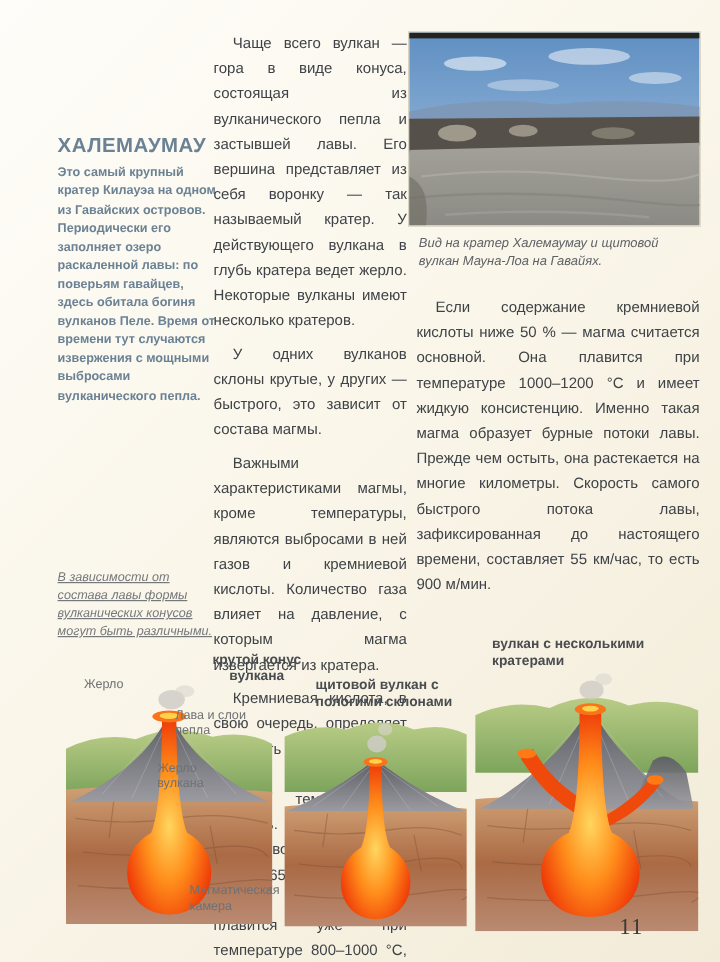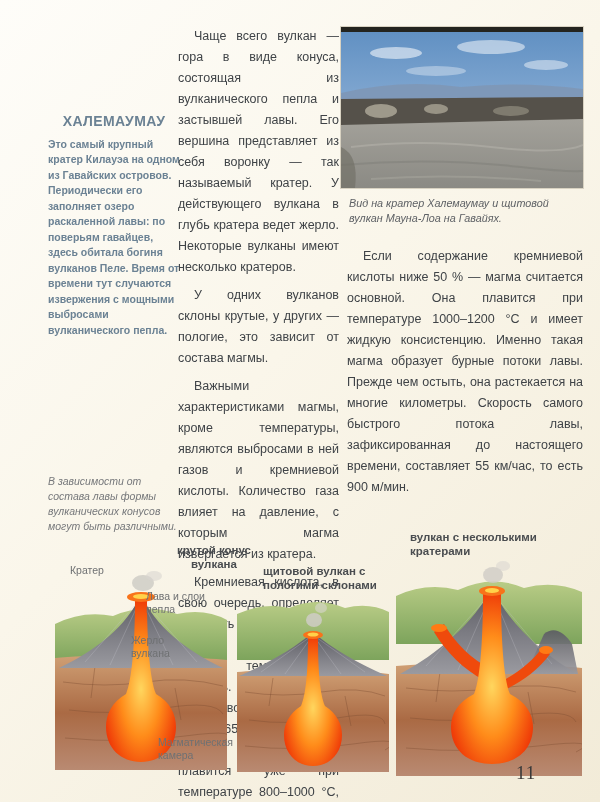--- a/index.html
+++ b/index.html
@@ -11,27 +11,27 @@
     color:#3f4347;
     overflow:hidden;
   }
 
   
   .sidebar {
     position:absolute; left:48px; top:114px; width:132px;
     color:#6b8294; font-weight:bold;
     font-size:10.5px; line-height:15.5px;
   }
-  .sidebar-heading { margin:0 0 7px 0; font-size:14px; letter-spacing:.4px;text-align:center; }
+  .sidebar-heading { margin:0 0 7px 0; font-size:17px; letter-spacing:.4px; }
   .sidebar-body { margin:0; }
 
   .fig-note {
     position:absolute; left:48px; top:474px; width:130px;
     color:#76787b; font-style:italic;
-    font-size:10.5px; line-height:15px;
+    font-size:10.5px; line-height:15px;text-decoration:underline;
   }
 
   
   .col-mid { position:absolute; left:178px; top:26px; width:161px; }
   .col-right-text { position:absolute; left:347px; top:246px; width:236px; }
   p.body {
     margin:0 0 7px 0;
     font-size:12.5px; line-height:21px;
     text-align:justify; text-indent:16px;
     hyphens:none;
@@ -84,21 +84,21 @@
 
   <div class="sidebar">
     <div class="sidebar-heading">ХАЛЕМАУМАУ</div>
     <p class="sidebar-body">Это самый крупный кратер Килауэа на одном из Гавайских островов. Периодически его заполняет озеро раскаленной лавы: по поверьям гавайцев, здесь обитала богиня вулканов Пеле. Время от времени тут случаются извержения с мощными выбросами вулканического пепла.</p>
   </div>
 
   <div class="fig-note">В зависимости от состава лавы формы вулканических конусов могут быть различными.</div>
 
   <div class="col-mid">
     <p class="body">Чаще всего вулкан — гора в виде конуса, состоящая из вулканического пепла и застывшей лавы. Его вершина представляет из себя воронку — так называемый кратер. У действующего вулкана в глубь кратера ведет жерло. Некоторые вулканы имеют несколько кратеров.</p>
-    <p class="body">У одних вулканов склоны крутые, у других — пологие, это зависит от состава магмы.</p>
+    <p class="body">У одних вулканов склоны крутые, у других — быстрого, это зависит от состава магмы.</p>
     <p class="body">Важными характеристиками магмы, кроме температуры, являются выбросами в ней газов и кремниевой кислоты. Количество газа влияет на давление, с которым магма извергается из кратера.</p>
     <p class="body">Кремниевая кислота, в свою очередь, определяет текучесть магмы: чем больше ее в составе магмы, тем больше вязкость. При содержании кремниевой кислоты свыше 65 % речь идет о кислой магме. Она плавится уже при температуре 800–1000 °С, имеет консистенцию зубной пасты и быстро застывает на воздухе.</p>
   </div>
 
   <div class="photo">
     <svg width="242" height="161" viewBox="0 0 242 161">
       <defs>
         <linearGradient id="sky" x1="0" y1="0" x2="0" y2="1">
           <stop offset="0" stop-color="#5f8fc2"></stop>
             <stop offset="1" stop-color="#a9c4e2"></stop>
@@ -242,20 +242,20 @@
       <path d="M104,122 C120,114 136,102 146,88 L154,94 C142,110 126,122 108,130 Z" fill="#ef4a0c"></path>
       <ellipse cx="150" cy="90" rx="7" ry="4" fill="#ff7a14"></ellipse>
       <path d="M87,32 C87,72 85,118 78,134 C62,142 55,154 55,167 C55,190 72,204 96,204 C120,204 137,190 137,167 C137,154 130,142 114,134 C107,118 105,72 105,32 Z" fill="url(#mg3)"></path>
       <ellipse cx="96" cy="31" rx="13" ry="5" fill="#f8731a"></ellipse>
       <ellipse cx="96" cy="30.5" rx="7" ry="2.4" fill="#ffd24a"></ellipse>
       <ellipse cx="97" cy="15" rx="10" ry="8" fill="#cfccc6" opacity="0.8"></ellipse>
       <ellipse cx="107" cy="6" rx="7" ry="5" fill="#d9d6d0" opacity="0.55"></ellipse>
     </svg>
   </div>
 
-  <div class="fig-label lbl-crater">Кратер</div>
+  <div class="fig-label lbl-crater">Жерло</div>
   <div class="fig-label lbl-lava">Лава и слои пепла</div>
   <div class="fig-label lbl-vent">Жерло вулкана</div>
   <div class="fig-label lbl-chamber">Магматическая камера</div>
 
   <div class="page-number">11</div>
 
 </div>
 
 </body></html>

